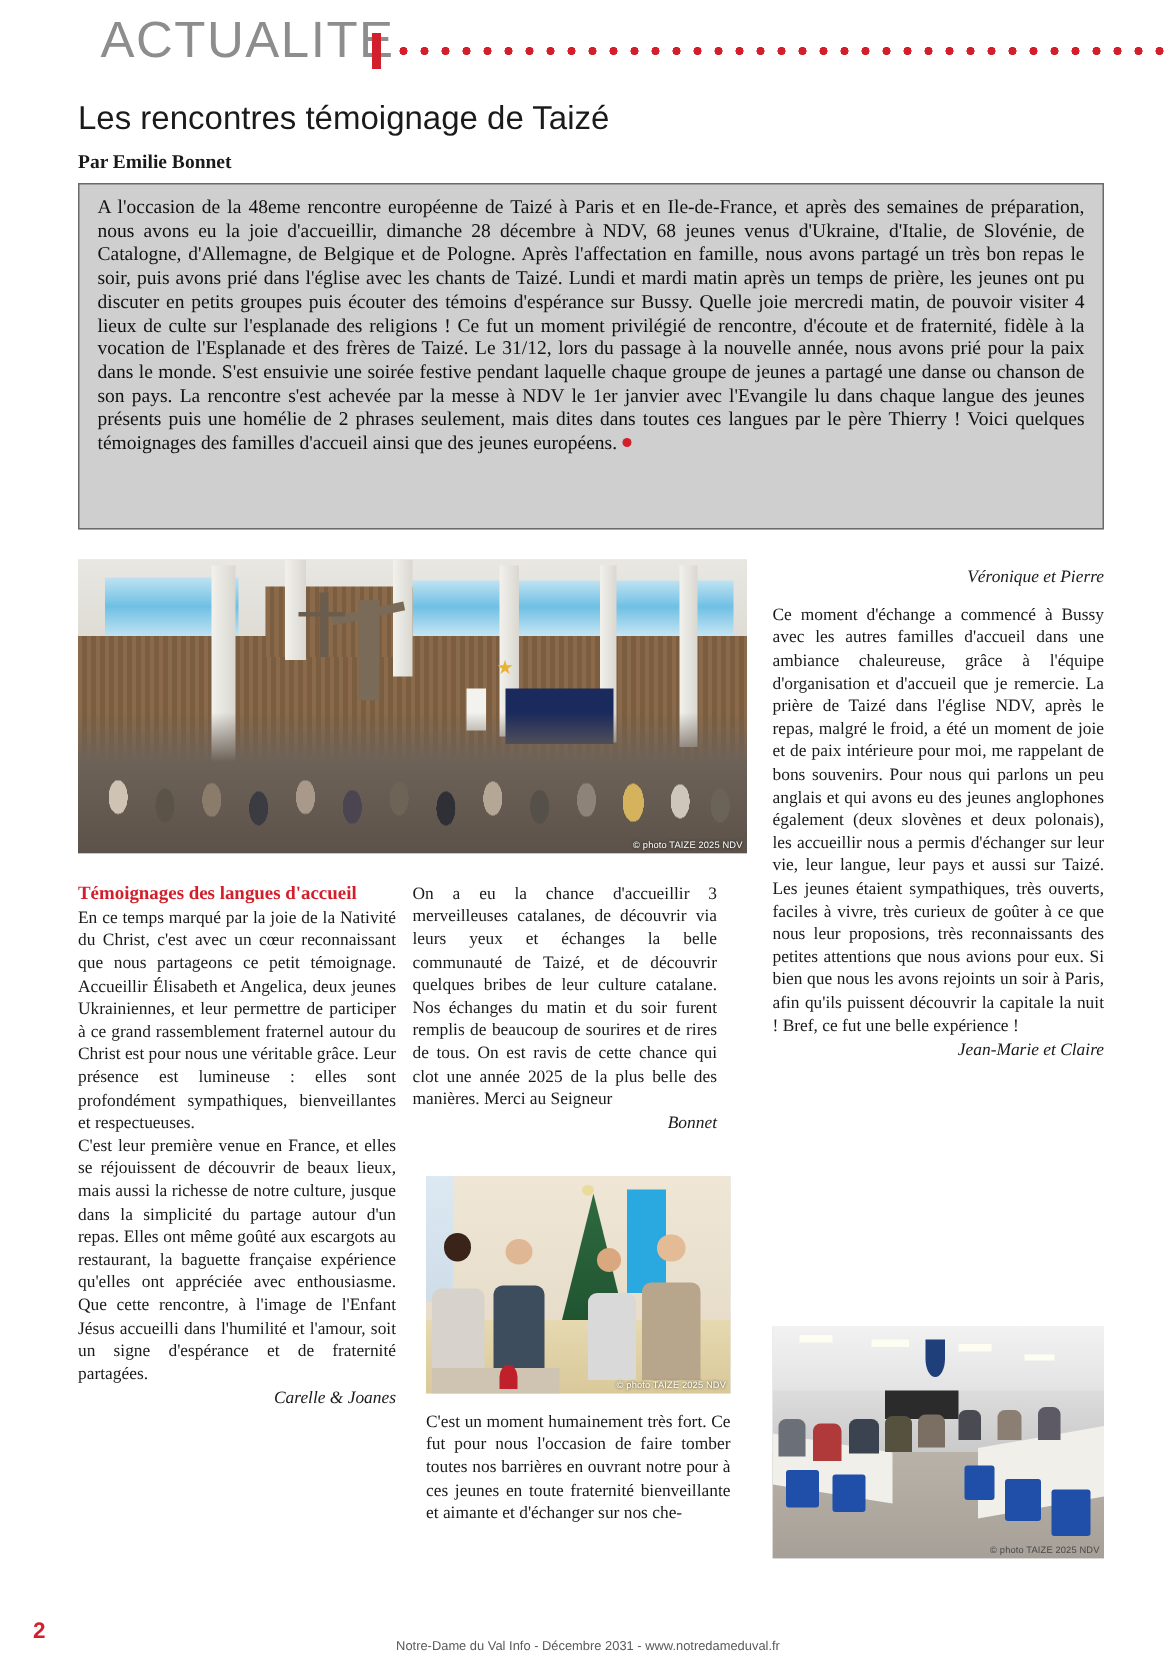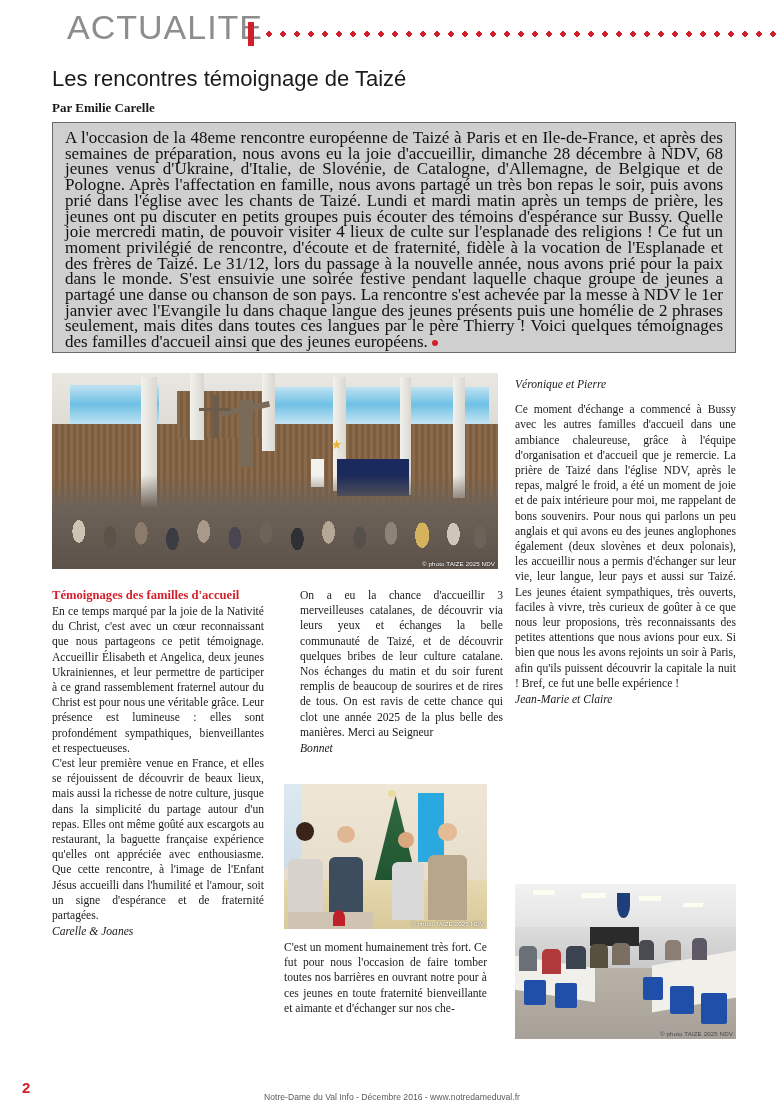--- a/index.html
+++ b/index.html
@@ -50,46 +50,46 @@
   
   .lead-box {
     position: absolute; left: 52px; top: 122px;
     width: 684px; height: 231px;
     background: #cfcfcf;
     border: 1px solid #6a6a6a;
     padding: 7px 12px 6px 12px;
   }
   .lead-box p {
     margin: 0;
-    font-size: 17px;
+    font-size: 13px;
     line-height: 15.7px;
     text-align: justify;
     text-justify: inter-word;
     hyphens: manual;
     color: #111;
   }
   .redmark {
     display: inline-block; width: 6px; height: 6px; border-radius: 50%;
     background: #d31f2b; margin-left: 4px; vertical-align: 1px;
   }
 
   
   .col { position: absolute; font-size: 11.6px; line-height: 15.2px; text-align: justify; }
   .col p { margin: 0 0 0 0; }
   .col-left  { left: 52px;  top: 588px; width: 212px; }
-  .col-mid   { left: 300px; top: 588px; width: 203px; }
+  .col-mid   { left: 275px; top: 588px; width: 203px; }
   .col-right { left: 515px; top: 376px; width: 221px; }
 
   .section-head {
     color: #d31f2b; font-weight: bold; font-size: 12.6px;
     line-height: 15px; text-align: justify; margin-bottom: 1px;
     font-family: "Liberation Serif", serif;
   }
   .signature {
-    font-style: italic; text-align: left; display: block;
+    font-style: italic; text-align: right; display: block;
     margin-top: 1px; font-size: 11.6px;
   }
 
   
   .photo { position: absolute; overflow: hidden; background: #d8d8d8; }
   .photo-main { left: 52px; top: 373px; width: 446px; height: 196px; }
   .photo-mid  { left: 284px; top: 784px; width: 203px; height: 145px; }
   .photo-right{ left: 515px; top: 884px; width: 221px; height: 155px; }
 
   .credit {
@@ -173,21 +173,21 @@
 </head>
 <body>
 
 <div class="header">
   <div class="kicker">ACTUALITE</div>
   <div class="kicker-bar"></div>
   <div class="dotrow"></div>
 </div>
 
 <div class="article-title">Les rencontres témoignage de Taizé</div>
-<div class="byline">Par Emilie Carelle</div>
+<div class="byline">Par Emilie Bonnet</div>
 
 <div class="lead-box">
   <p><span>A l'occasion de la 48eme rencontre européenne de Taizé à Paris et en Ile-de-France, et après des semaines de préparation, nous avons eu la joie d'accueillir, dimanche 28 décembre à NDV, 68 jeunes venus d'Ukraine, d'Italie, de Slovénie, de Catalogne, d'Allemagne, de Belgique et de Pologne. Après l'affectation en famille, nous avons  partagé un très bon repas le soir, puis avons prié dans l'église avec les chants de Taizé. Lundi et mardi matin après un temps de prière, les jeunes ont pu discuter en petits groupes puis écouter des témoins d'espérance sur Bussy. Quelle joie mercredi matin, de pouvoir visiter 4 lieux de culte sur l'esplanade des religions ! Ce fut un moment privilégié de rencontre, d'écoute et de fraternité, fidèle à la vocation de l'Esplanade et des frères de Taizé. Le 31/12, lors du passage à la nouvelle année, nous avons prié pour la paix dans le monde. S'est ensuivie une soirée festive pendant laquelle chaque groupe de jeunes a partagé une danse ou chanson de son pays. La rencontre s'est achevée par la messe à NDV le 1er janvier avec l'Evangile lu dans chaque langue des jeunes présents puis une homélie de 2 phrases seulement, mais dites dans toutes ces langues par le père Thierry ! Voici quelques témoignages des familles d'accueil ainsi que des jeunes européens.</span><span class="redmark"></span></p>
 </div>
 
 <div class="photo photo-main">
   <div class="scene" aria-hidden="true">
     <div class="ch-ceiling"></div>
     <div class="ch-glass band" style="left:4%;width:20%;"></div>
     <div class="ch-glass band" style="left:50%;width:48%;top:7%;height:20%;"></div>
@@ -205,21 +205,21 @@
     <div class="ch-figure" style="left:33%;top:18%;width:7%;height:1.3%;background:#6b5c4c;"></div>
     <div class="ch-star" style="left:62.5%;top:33%;">★</div>
     <div class="band" style="left:58%;top:44%;width:3%;height:14%;background:#f2f2ee;"></div>
     <div class="band" style="left:64%;top:44%;width:16%;height:19%;background:#1b2a5c;"></div>
     <div class="ch-crowd"></div>
   </div>
   <div class="credit">© photo TAIZE 2025 NDV</div>
 </div>
 
 <div class="col col-left">
-  <div class="section-head">Témoignages des familles d'accueil</div>
+  <div class="section-head">Témoignages des langues d'accueil</div>
   <p>En ce temps marqué par la joie de la Nativité du Christ, c'est avec un cœur reconnaissant que nous partageons ce petit témoignage. Accueillir Élisabeth et Angelica, deux jeunes Ukrainiennes, et leur permettre de participer à ce grand rassemblement fraternel autour du Christ est pour nous une véritable grâce. Leur présence est lumineuse : elles sont profondément sympathiques, bienveillantes et respectueuses.</p>
   <p>C'est leur première venue en France, et elles se réjouissent de découvrir de beaux lieux, mais aussi la richesse de notre culture, jusque dans la simplicité du partage autour d'un repas. Elles ont même goûté aux escargots au restaurant, la baguette française expérience qu'elles ont appréciée avec enthousiasme. Que cette rencontre, à l'image de l'Enfant Jésus accueilli dans l'humilité et l'amour, soit un signe d'espérance et de fraternité partagées.</p>
   <span class="signature">Carelle &amp; Joanes</span>
 </div>
 
 <div class="col col-mid">
   <p>On a eu la chance d'accueillir 3 merveilleuses catalanes, de découvrir via leurs yeux et échanges la belle communauté de Taizé, et de découvrir quelques bribes de leur culture catalane. Nos échanges du matin et du soir furent remplis de beaucoup de sourires et de rires de tous. On est ravis de cette chance qui clot une année 2025 de la plus belle des manières. Merci au Seigneur</p>
   <span class="signature">Bonnet</span>
 </div>
 
@@ -279,13 +279,13 @@
     <div class="rf-chair" style="left:4%;top:62%;width:10%;height:16%;"></div>
     <div class="rf-chair" style="left:18%;top:64%;width:10%;height:16%;"></div>
     <div class="rf-chair" style="left:58%;top:60%;width:9%;height:15%;"></div>
     <div class="rf-chair" style="left:70%;top:66%;width:11%;height:18%;"></div>
     <div class="rf-chair" style="left:84%;top:70%;width:12%;height:20%;"></div>
   </div>
   <div class="credit dark">© photo TAIZE 2025 NDV</div>
 </div>
 
 <div class="page-number">2</div>
-<div class="footer-line">Notre-Dame du Val Info - Décembre 2016 - www.notredameduval.fr</div>
+<div class="footer-line">Notre-Dame du Val Info - Décembre 2031 - www.notredameduval.fr</div>
 
 </body></html>

